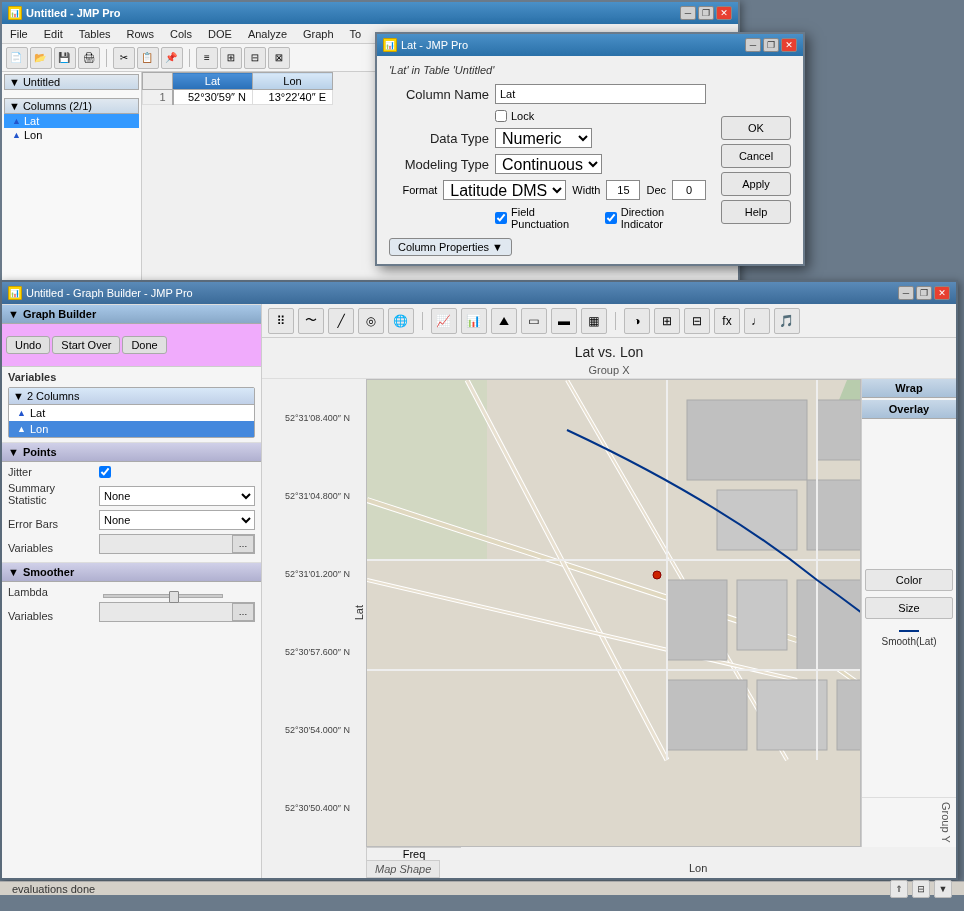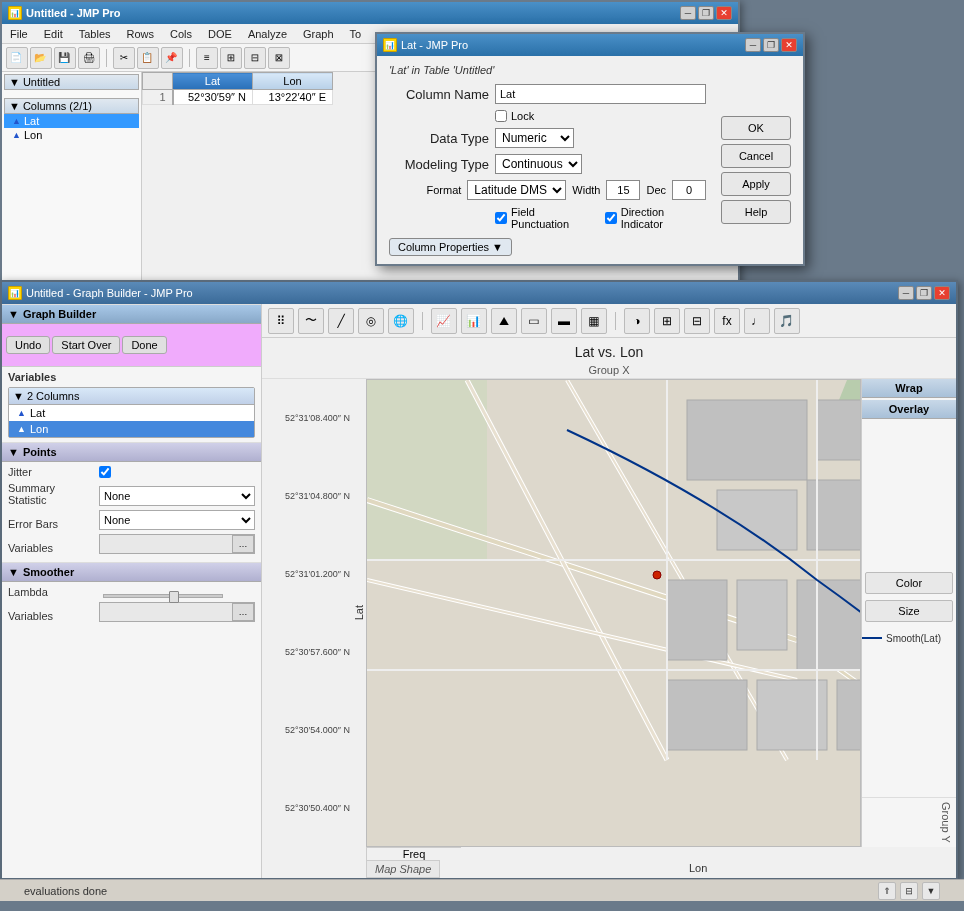--- a/index.html
+++ b/index.html
@@ -158,21 +158,21 @@
       flex: 1;
       height: 20px;
       border: 1px solid #888;
       padding: 1px 4px;
       font-size: 11px;
       background: white;
     }
     .form-select {
       height: 20px;
       border: 1px solid #888;
-      font-size: 12px;
+      font-size: 16px;
       background: white;
       padding: 0 2px;
     }
     .checkbox-row {
       display: flex;
       align-items: center;
       gap: 4px;
       margin-left: 106px;
       margin-bottom: 6px;
     }
@@ -417,25 +417,26 @@
       background: #e8e8e8;
       border: 1px solid #bbb;
       margin: 3px;
       padding: 4px;
       text-align: center;
       font-size: 11px;
       cursor: pointer;
       border-radius: 2px;
     }
     .smooth-legend {
-      padding: 4px 0;
+      padding: 4px 6px;
       font-size: 10px;
       color: #333;
       display: flex; align-items: center; gap: 4px;
       margin-top: 4px;
+      flex-direction: column;
     }
     .legend-line {
       width: 20px; height: 2px;
       background: #003388;
     }
     .group-y-label {
       writing-mode: vertical-rl;
       font-size: 11px;
       color: #555;
       text-align: center;
@@ -444,26 +445,26 @@
     }
     .x-axis-label {
       font-size: 11px;
       text-align: center;
       color: #333;
     }
 
     
     .status-bar {
       position: absolute;
-      bottom: 10px; left: 0;
-      width: 964px; height: 22px;
+      bottom: 16px; left: 0;
+      width: 964px; height: 14px;
       background: #d4d0c8;
       border-top: 1px solid #aaa;
       display: flex; align-items: center;
-      padding: 0 24px;
+      padding: 0 12px;
       font-size: 11px;
       color: #333;
     }
 
     
     input[type="checkbox"] { width: 12px; height: 12px; }
 
     
     .tb-sep-v { width: 1px; height: 18px; background: #bbb; margin: 0 4px; }
 

